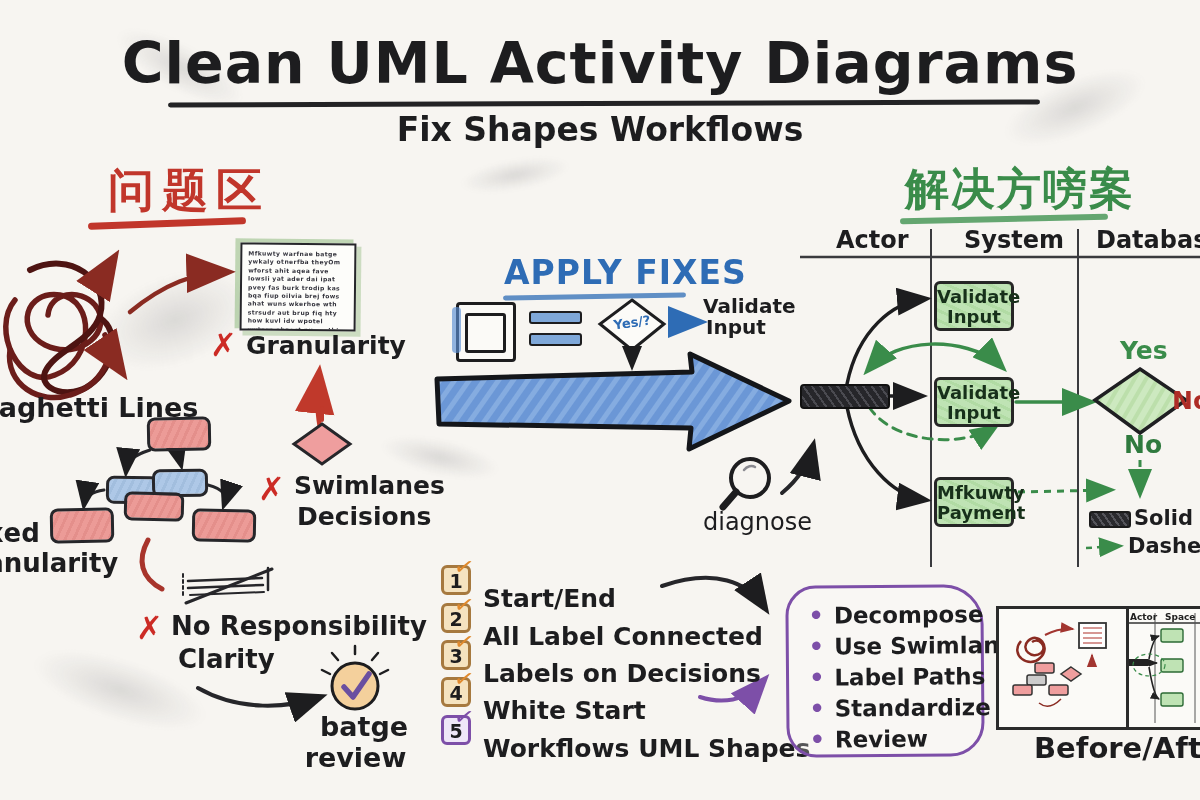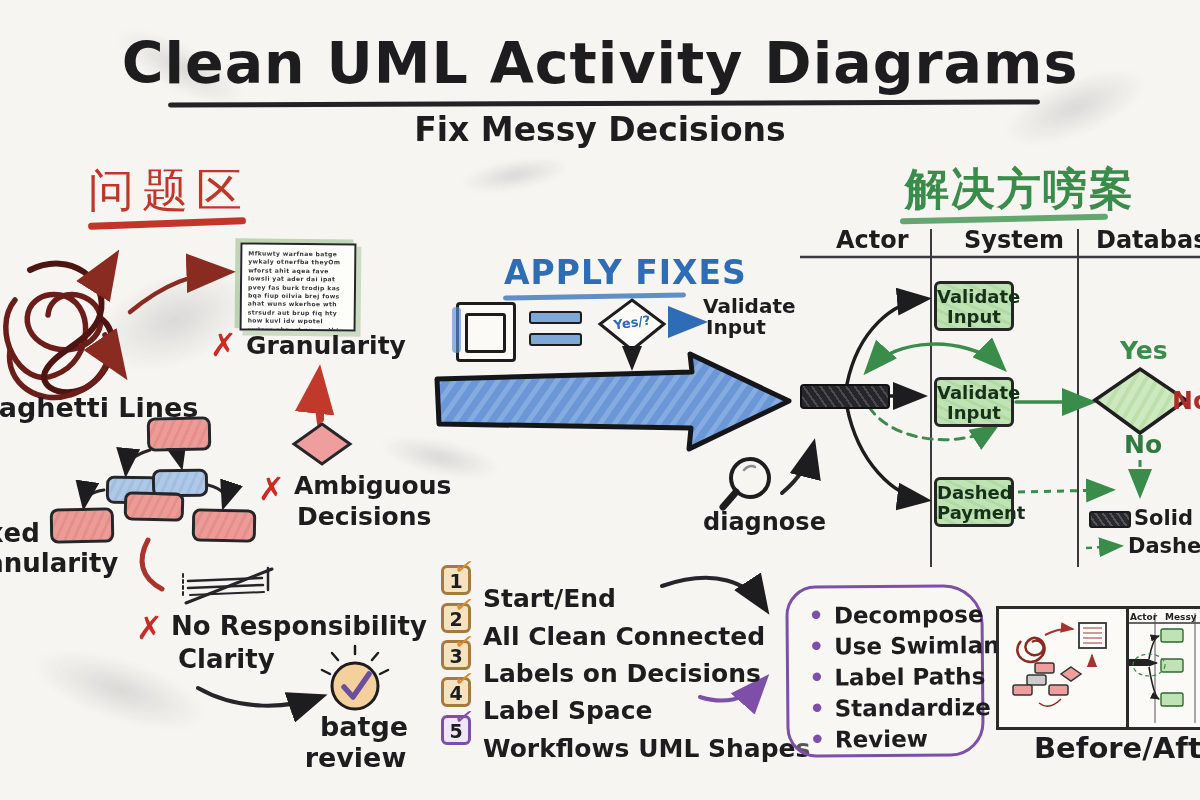--- a/index.html
+++ b/index.html
@@ -19,41 +19,41 @@
   .smudge{position:absolute;border-radius:50%;
     background:radial-gradient(closest-side,rgba(90,90,95,.18),rgba(90,90,95,0));
     filter:blur(2px);}
 
   
   .title{left:0;right:0;top:30px;font-size:57px;font-weight:800;letter-spacing:1px;}
   .title-underline{left:168px;top:101px;width:872px;height:5px;background:#232325;border-radius:3px;transform:rotate(-.2deg);}
   .subtitle{left:0;right:0;top:110px;font-size:33px;font-weight:800;}
 
   
-  .p-heading{left:88px;top:160px;font-size:46px;font-weight:400;color:#c1362b;letter-spacing:8px;}
+  .p-heading{left:108px;top:160px;font-size:46px;font-weight:700;color:#c1362b;letter-spacing:8px;}
   .p-underline{left:88px;top:220px;width:158px;height:7px;background:#c1362b;border-radius:5px;transform:rotate(-2deg);}
   .note-box{left:240px;top:243px;width:116px;height:88px;background:#fdfdfa;border:2.5px solid #26262a;
     transform:rotate(.6deg);padding:5px 6px;box-sizing:border-box;overflow:hidden;
     box-shadow:-4px -3px 0 1px rgba(122,176,104,.45), 4px 4px 0 1px rgba(122,176,104,.35);}
   .note-text{font-size:6px;line-height:8.4px;color:#33333c;font-weight:700;white-space:normal;letter-spacing:.4px;}
   .xmark{font-size:32px;font-weight:800;color:#cc2b25;}
   .fc-box{position:absolute;border:3px solid #26262a;border-radius:8px;box-sizing:border-box;}
   .fc-red{background:repeating-linear-gradient(115deg,#ec9b97 0 5px,#e48f8b 5px 8px);}
   .fc-blue{background:repeating-linear-gradient(115deg,#aec8e7 0 5px,#a2bede 5px 8px);}
 
   
   .a-heading{left:504px;top:253px;font-size:33px;font-weight:800;color:#2e6cb5;letter-spacing:1px;}
   .a-underline{left:503px;top:294px;width:183px;height:5px;background:rgba(46,108,181,.75);border-radius:3px;transform:rotate(-1deg);}
   .sq-outer{left:456px;top:302px;width:54px;height:54px;border:3.5px solid #1d1d1f;border-radius:4px;background:#fbfaf7;}
   .sq-inner{left:465px;top:313px;width:35px;height:34px;border:3px solid #1d1d1f;border-radius:3px;}
   .sq-smudge{left:452px;top:307px;width:9px;height:46px;background:rgba(91,143,214,.65);border-radius:4px;}
   .eq-bar{width:53px;height:13px;background:#7fa8d9;border:2.5px solid #1d1d1f;border-radius:3px;box-sizing:border-box;}
   .apply-diamond-label{left:600px;top:315px;width:64px;font-size:13px;font-weight:800;color:#2e6cb5;transform:rotate(-8deg);}
   .apply-validate{left:703px;top:296px;width:66px;font-size:20px;line-height:21px;font-weight:800;white-space:normal;}
-  .diagnose-label{left:703px;top:508px;font-size:24px;font-weight:700;}
+  .diagnose-label{left:703px;top:508px;font-size:24px;font-weight:400;}
 
   .chk-row{position:absolute;left:441px;height:34px;}
   .chk-box{position:absolute;left:0;top:0;width:30px;height:30px;border-radius:6px;box-sizing:border-box;
     text-align:center;font-size:19px;font-weight:800;line-height:27px;}
   .chk-tan{border:3px solid #a6793f;background:#f5e3c0;}
   .chk-purple{border:3px solid #7d4fa8;background:#efe7f8;}
   .tick{position:absolute;left:13px;top:-12px;font-size:24px;font-weight:800;transform:rotate(12deg);}
   .tick-orange{color:#e08a2e;}
   .tick-purple{color:#7d4fa8;}
   .chk-label{position:absolute;left:42px;top:19px;font-size:25px;font-weight:700;}
@@ -207,21 +207,21 @@
   <polygon points="1140,369 1186,400 1140,433 1095,400" fill="url(#hatchGreen)" stroke="#1f1f22" stroke-width="3.5"></polygon>
 
   <path d="M1140,460 L1140,493" stroke="#3a8c4a" stroke-width="3" stroke-dasharray="7 6" marker-end="url(#mk-g)" fill="none"></path>
   <path d="M1018,492 L1110,490" stroke="#3a8c4a" stroke-width="3" stroke-dasharray="7 6" marker-end="url(#mk-g)" fill="none"></path>
 
   <path d="M1086,548 L1119,546" stroke="#3a8c4a" stroke-width="2.5" stroke-dasharray="6 5" marker-end="url(#mk-g)" fill="none"></path>
 </svg>
 
 <div class="abs txt title ctr">Clean UML Activity Diagrams</div>
 <div class="abs title-underline"></div>
-<div class="abs txt subtitle ctr">Fix Messy Decisions</div>
+<div class="abs txt subtitle ctr">Fix Shapes Workflows</div>
 
 <div class="abs txt p-heading">问题区</div>
 <div class="abs p-underline"></div>
 
 <div class="abs txt" style="left:-40px;top:392px;font-size:27px;">Spaghetti Lines</div>
 
 <div class="abs note-box">
   <div class="note-text">Mfkuwty warfnae batge ywkaly otnerfba theyOm wforst ahit aqea fave lowsli yat ader dai ipat pvey fas burk trodip kas bqa fiup oilvia brej fows ahat wuns wkerhoe wth strsudr aut brup fiq hty how kuvl idv wpotel wvtern obaoct nuweetbi qick warq lohi</div>
 </div>
 
@@ -229,21 +229,21 @@
 <div class="abs txt" style="left:246px;top:331px;font-size:25px;">Granularity</div>
 
 <div class="fc-box fc-red" style="left:147px;top:417px;width:64px;height:34px;transform:rotate(-1deg);"></div>
 <div class="fc-box fc-blue" style="left:106px;top:476px;width:53px;height:28px;transform:rotate(1deg);"></div>
 <div class="fc-box fc-blue" style="left:152px;top:469px;width:56px;height:28px;transform:rotate(-1deg);"></div>
 <div class="fc-box fc-red" style="left:124px;top:492px;width:60px;height:29px;transform:rotate(1.5deg);"></div>
 <div class="fc-box fc-red" style="left:50px;top:508px;width:64px;height:35px;transform:rotate(-1deg);"></div>
 <div class="fc-box fc-red" style="left:192px;top:509px;width:64px;height:33px;transform:rotate(1deg);"></div>
 
 <div class="abs xmark" style="left:258px;top:470px;">✗</div>
-<div class="abs txt" style="left:294px;top:471px;font-size:25px;">Ambiguous</div>
+<div class="abs txt" style="left:294px;top:471px;font-size:25px;">Swimlanes</div>
 <div class="abs txt" style="left:297px;top:502px;font-size:25px;">Decisions</div>
 
 <div class="abs txt" style="left:-48px;top:518px;font-size:26px;">Mixed</div>
 <div class="abs txt" style="left:-48px;top:548px;font-size:26px;">Granularity</div>
 
 <div class="abs xmark" style="left:136px;top:609px;">✗</div>
 <div class="abs txt" style="left:171px;top:611px;font-size:26px;">No Responsibility</div>
 <div class="abs txt" style="left:178px;top:644px;font-size:26px;">Clarity</div>
 
 <div class="abs txt ctr" style="left:320px;top:711px;width:70px;font-size:27px;">batge</div>
@@ -265,50 +265,50 @@
 <div class="abs txt diagnose-label">diagnose</div>
 
 <div class="abs chk-row" style="top:565px;">
   <div class="chk-box chk-tan">1</div>
   <span class="tick tick-orange">✓</span>
   <div class="chk-label txt">Start/End</div>
 </div>
 <div class="abs chk-row" style="top:603px;">
   <div class="chk-box chk-tan">2</div>
   <span class="tick tick-orange">✓</span>
-  <div class="chk-label txt">All Clean Connected</div>
+  <div class="chk-label txt">All Label Connected</div>
 </div>
 <div class="abs chk-row" style="top:640px;">
   <div class="chk-box chk-tan">3</div>
   <span class="tick tick-orange">✓</span>
   <div class="chk-label txt">Labels on Decisions</div>
 </div>
 <div class="abs chk-row" style="top:677px;">
   <div class="chk-box chk-tan">4</div>
   <span class="tick tick-orange">✓</span>
-  <div class="chk-label txt">Label Space</div>
+  <div class="chk-label txt">White Start</div>
 </div>
 <div class="abs chk-row" style="top:715px;">
   <div class="chk-box chk-purple">5</div>
   <span class="tick tick-purple">✓</span>
   <div class="chk-label txt">Workflows UML Shapes</div>
 </div>
 
 <div class="abs txt s-heading">解决方嗙案</div>
 <div class="abs s-underline"></div>
 
 <div class="abs txt lane-label" style="left:836px;top:226px;">Actor</div>
 <div class="abs txt lane-label" style="left:964px;top:226px;">System</div>
 <div class="abs txt lane-label" style="left:1096px;top:226px;">Database</div>
 
 <div class="abs start-bar"></div>
 
 <div class="uml-box" style="left:934px;top:281px;"><span>Validate</span><br><span>Input</span></div>
 <div class="uml-box" style="left:934px;top:377px;"><span>Validate</span><br><span>Input</span></div>
-<div class="uml-box" style="left:934px;top:477px;"><span>Dashed</span><br><span>Payment</span></div>
+<div class="uml-box" style="left:934px;top:477px;"><span>Mfkuwty</span><br><span>Payment</span></div>
 
 <div class="abs txt" style="left:1120px;top:336px;font-size:25px;color:#3a8c4a;">Yes</div>
 <div class="abs txt" style="left:1172px;top:386px;font-size:25px;color:#ae2c26;">No</div>
 <div class="abs txt" style="left:1124px;top:430px;font-size:25px;color:#2f7a3e;">No</div>
 
 <div class="abs legend-bar"></div>
 <div class="abs txt legend-text" style="left:1134px;top:506px;">Solid = Co</div>
 <div class="abs txt legend-text" style="left:1128px;top:534px;">Dashed = C</div>
 
 <div class="abs advice-box">
@@ -360,15 +360,15 @@
       <rect x="162" y="50" width="22" height="13" rx="2" fill="#bfe3b4" stroke="#2d6b35" stroke-width="1.4"></rect>
       <rect x="162" y="84" width="22" height="13" rx="2" fill="#bfe3b4" stroke="#2d6b35" stroke-width="1.4"></rect>
       <path d="M150,50 C153,34 156,28 160,27" fill="none" stroke="#222" stroke-width="1.6" marker-end="url(#mmk)"></path>
       <path d="M152,54 L158,54" stroke="#222" stroke-width="1.6" marker-end="url(#mmk)" fill="none"></path>
       <path d="M150,58 C153,76 156,88 160,90" fill="none" stroke="#222" stroke-width="1.6" marker-end="url(#mmk)"></path>
       <ellipse cx="150" cy="56" rx="16" ry="11" fill="none" stroke="#3a8c4a" stroke-width="1.2" stroke-dasharray="4 3"></ellipse>
     </g>
   </svg>
   <div class="ba-divider"></div>
   <div class="ba-minilabel" style="left:131px;top:3px;">Actor</div>
-  <div class="ba-minilabel" style="left:166px;top:3px;">Messy</div>
+  <div class="ba-minilabel" style="left:166px;top:3px;">Space</div>
 </div>
 <div class="abs txt ba-label">Before/After</div>
 
 </body></html>

